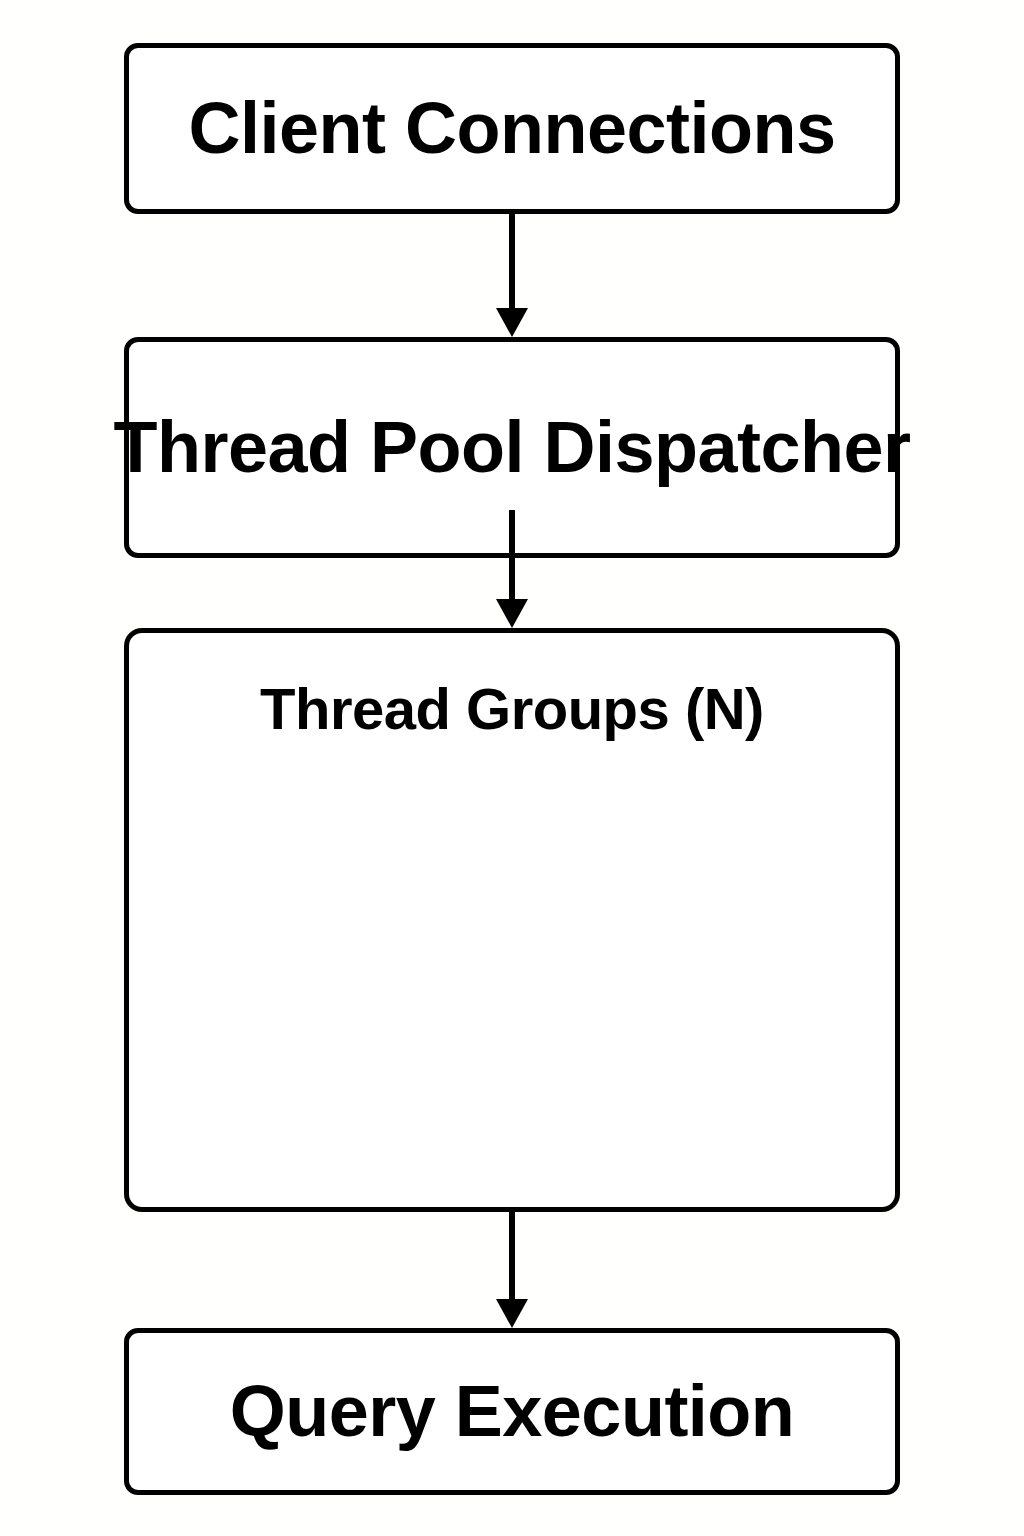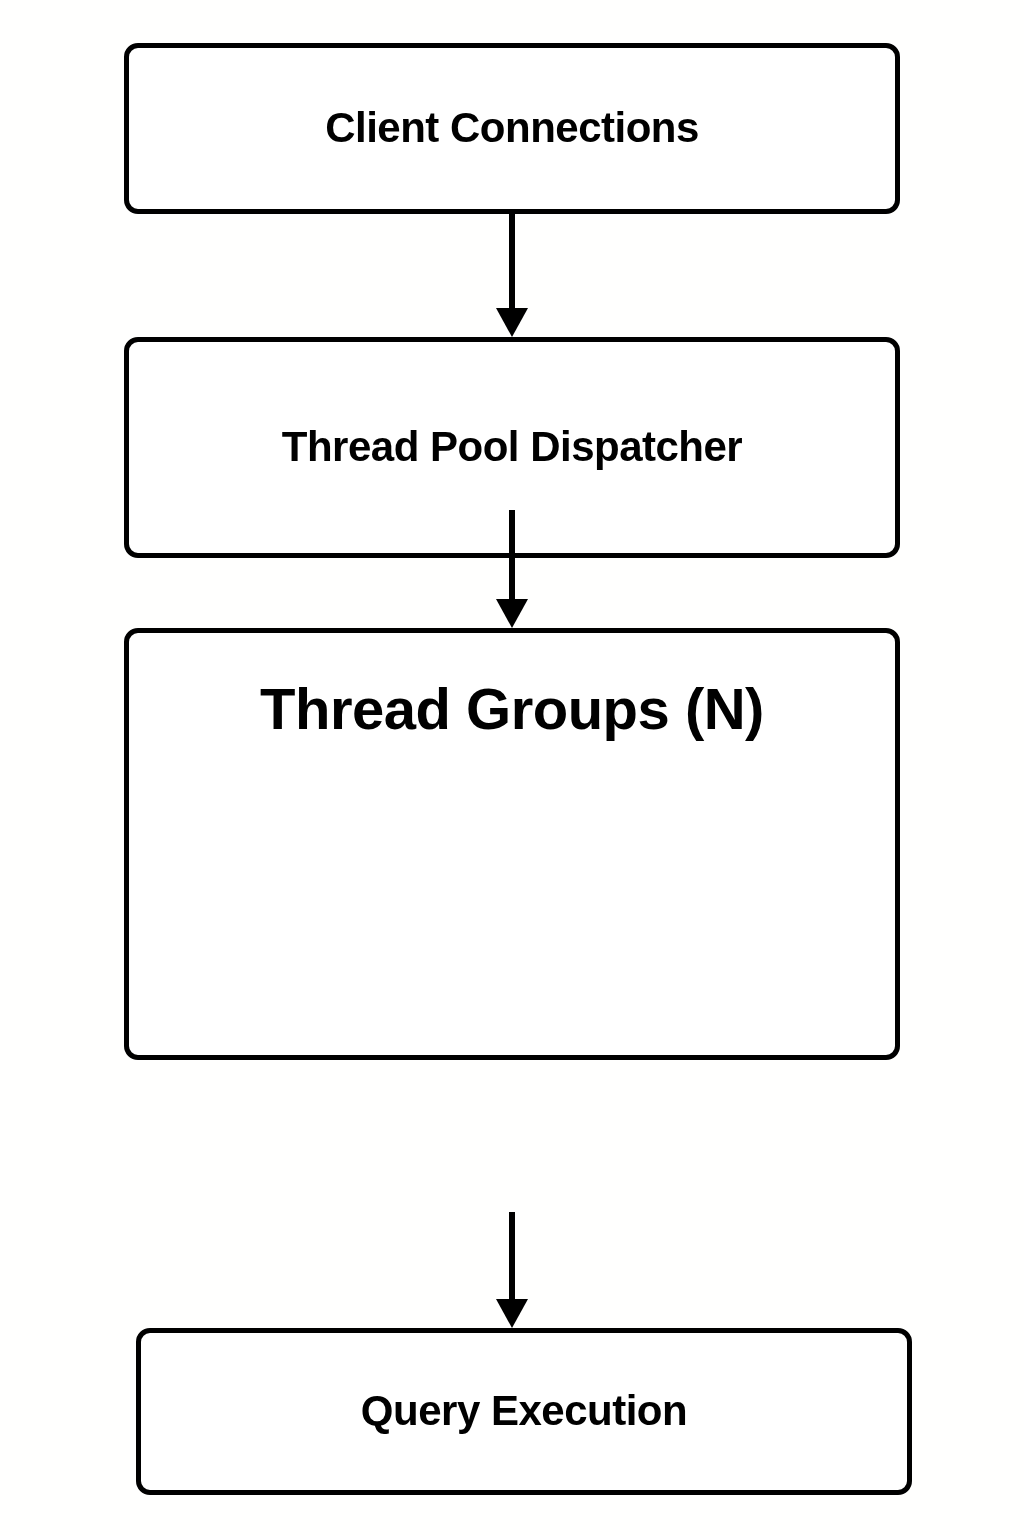--- a/index.html
+++ b/index.html
@@ -26,37 +26,38 @@
     position: absolute;
     box-sizing: border-box;
     background: #ffffff;
     border: 5px solid #000000;
     border-radius: 14px;
     display: flex;
     align-items: center;
     justify-content: center;
   }
   .node-label {
-    font-size: 42px;
+    font-size: 72px;
     font-weight: 700;
     letter-spacing: -0.5px;
     line-height: 1.05;
     text-align: left;
     white-space: nowrap;
   }
 
   
   #node-client-connections { left: 124px; top: 43px;   width: 776px; height: 171px; }
   #node-thread-pool-dispatcher { left: 124px; top: 337px;  width: 776px; height: 221px; }
-  #node-query-execution    { left: 124px; top: 1328px; width: 776px; height: 167px; margin-left: 12px; }
+  #node-query-execution    { left: 124px; top: 1328px; width: 776px; height: 167px; }
 
   
   #node-thread-groups {
-    left: 124px; top: 628px; width: 776px; height: 432px;
+    left: 124px; top: 628px; width: 776px; height: 584px;
     display: block;
+    border-radius: 18px;
   }
   #thread-groups-title {
     position: absolute;
     left: 0; right: 0;
     top: 42px;
     text-align: center;
     font-size: 58px;
     font-weight: 700;
     letter-spacing: -0.5px;
     white-space: nowrap;

